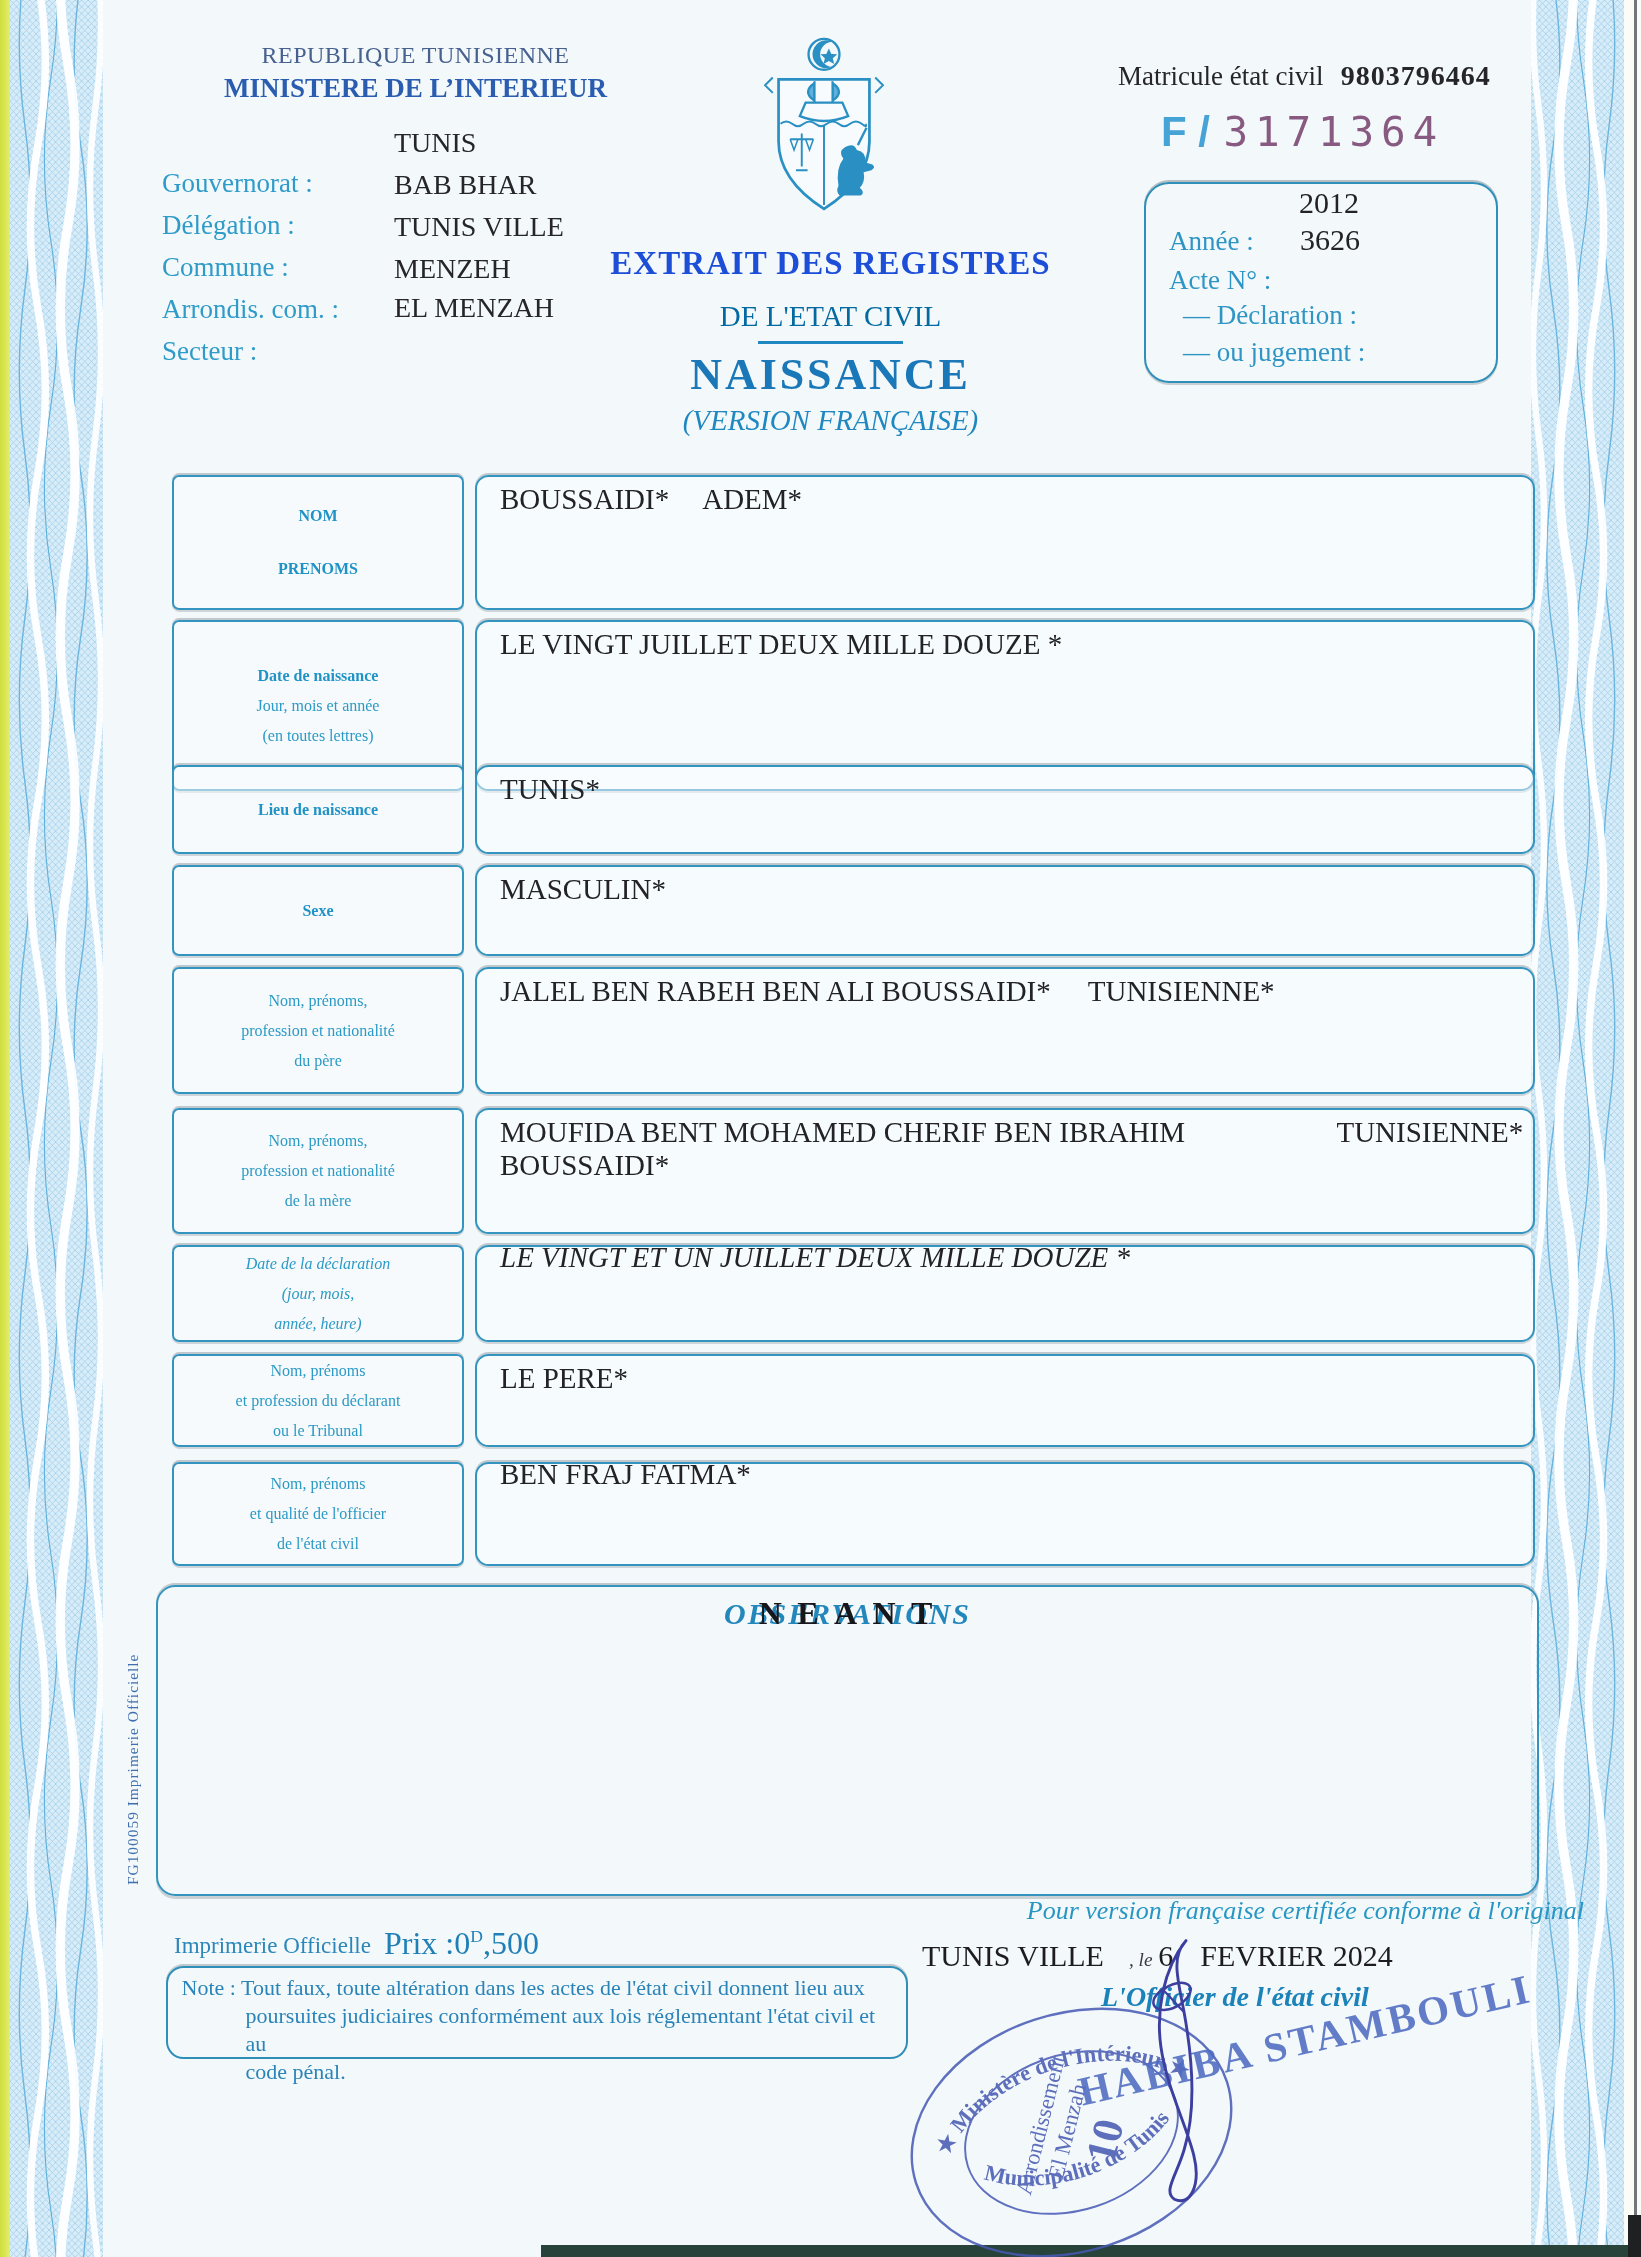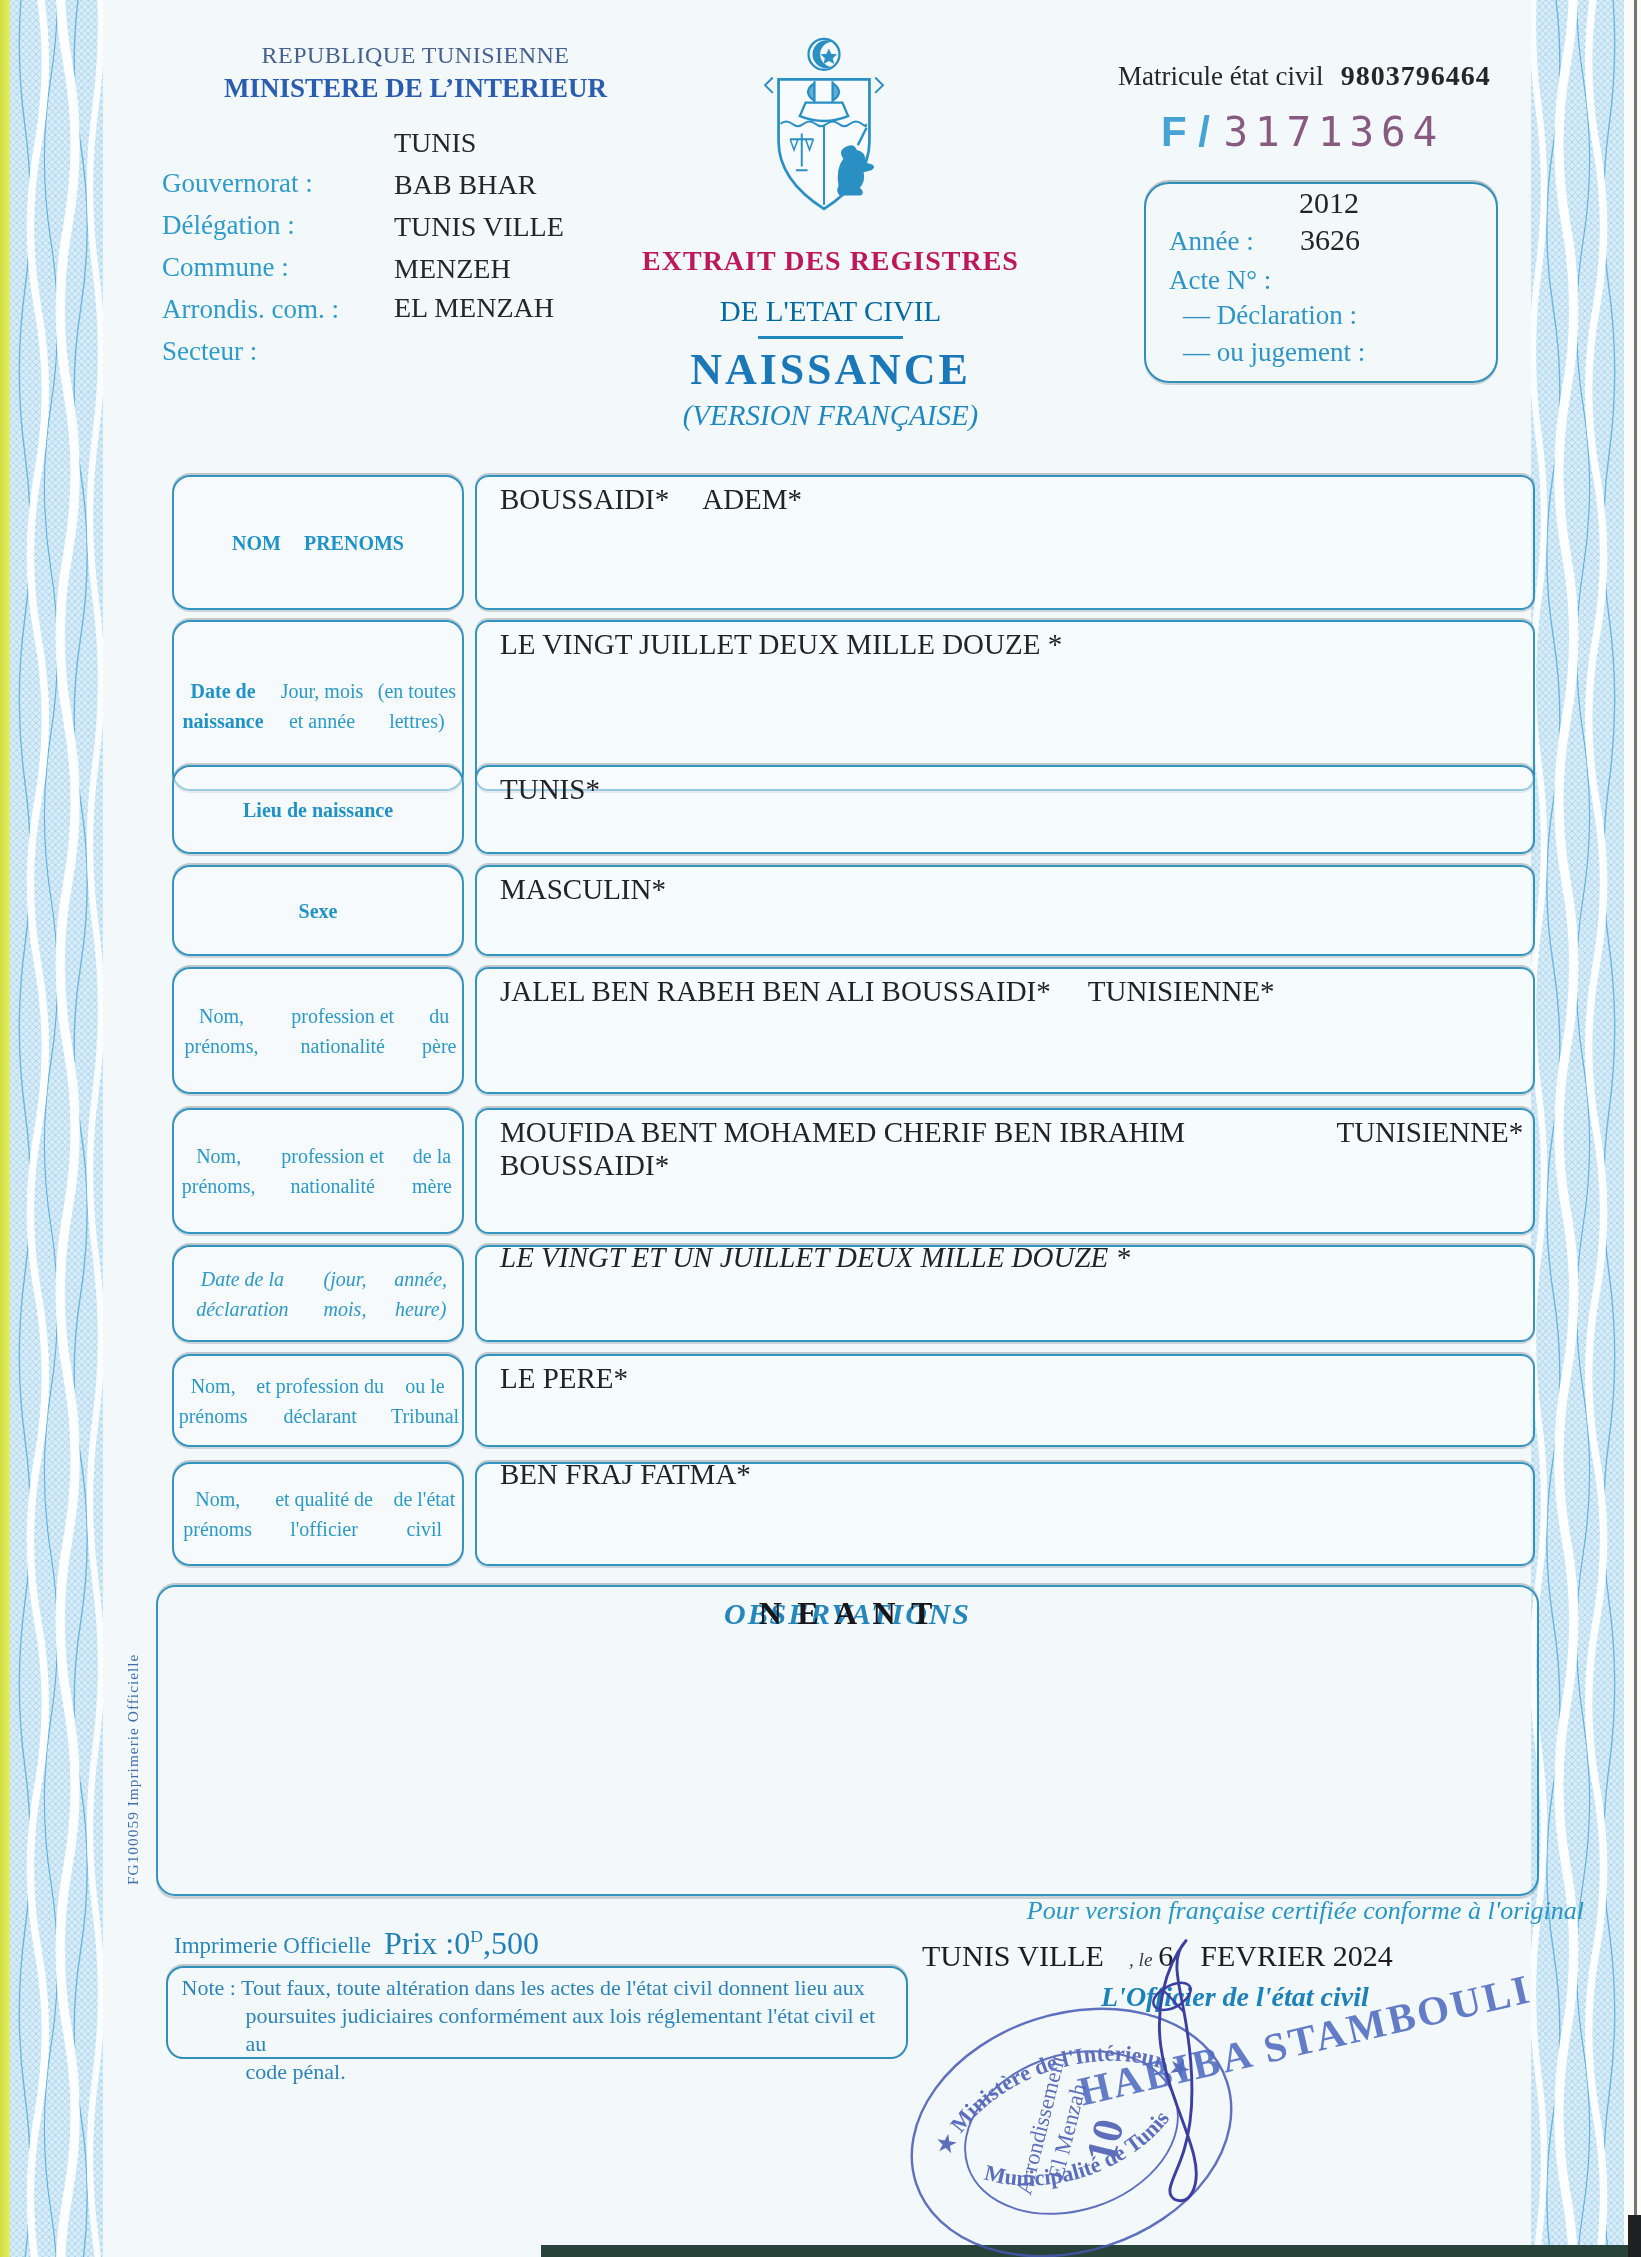--- a/index.html
+++ b/index.html
@@ -35,33 +35,33 @@
   .acte-box{position:absolute;left:1144px;top:182px;width:350px;height:197px;
     border:2.9px solid #2f8fb8;border-radius:25px;
     box-shadow:0 -1.9px 0 rgba(70,85,95,.35),0 1.9px 0 rgba(70,85,95,.25);}
   .acte-box .y2012{position:absolute;left:153px;top:1.9px;font-size:30px;color:#232327;}
   .acte-box .lab{position:absolute;color:#2e95c4;font-size:27px;}
   .acte-box .v3626{position:absolute;left:154px;top:39px;font-size:30px;color:#232327;}
 
   
   .coat{position:absolute;left:761px;top:33px;}
   .title-block{position:absolute;left:541px;top:245px;width:579px;text-align:center;}
-  .ti1{font-size:28px;font-weight:bold;color:#be185d;letter-spacing:1px;}
+  .ti1{font-size:33px;font-weight:bold;color:#1d4ed8;letter-spacing:1px;}
   .ti2{font-size:29px;color:#0369a1;margin-top:18px;}
   .ti-rule{width:145px;height:2.9px;background:#1f88c0;margin:7.7px auto 5.8px auto;}
   .ti3{font-size:44px;font-weight:bold;color:#1a78b8;letter-spacing:2.9px;}
   .ti4{font-size:29px;font-style:italic;color:#1f88c0;margin-top:3.9px;}
 
   
   .tbl{position:absolute;left:172px;top:475px;width:1363px;}
   .row{position:absolute;left:0;width:1363px;}
   .lbox{position:absolute;left:0;width:292px;height:100%;box-sizing:border-box;
-    border:2.9px solid #3294bf;border-radius:18px;background:rgba(248,252,254,.55);
-    display:flex;flex-direction:row;justify-content:center;align-items:center;
-    color:#2b9ac6;font-size:20px;line-height:30px;text-align:center;
+    border:2.9px solid #3294bf;border-radius:7px;background:rgba(248,252,254,.55);
+    display:flex;flex-direction:column;justify-content:center;align-items:center;
+    color:#2b9ac6;font-size:16px;line-height:30px;text-align:center;
     box-shadow:0 -1.9px 0 rgba(75,90,100,.30),0 1.9px 0 rgba(75,90,100,.22);}
   .vbox{position:absolute;left:303px;width:1060px;height:100%;box-sizing:border-box;
     border:2.9px solid #3294bf;border-radius:13.5px;background:rgba(249,253,255,.5);
     color:#232327;font-size:29px;padding:5.8px 9.7px 0 23px;
     display:flex;flex-direction:row;
     box-shadow:0 -1.9px 0 rgba(75,90,100,.30),0 1.9px 0 rgba(75,90,100,.22);}
   .lbox .b{font-weight:bold;color:#2093c6;}
   .gap-big{gap:33px;} .gap-mid{gap:37px;} .lgap{gap:23px;}
 
   .obs-box{position:absolute;left:156px;top:1585px;width:1379px;height:307px;

